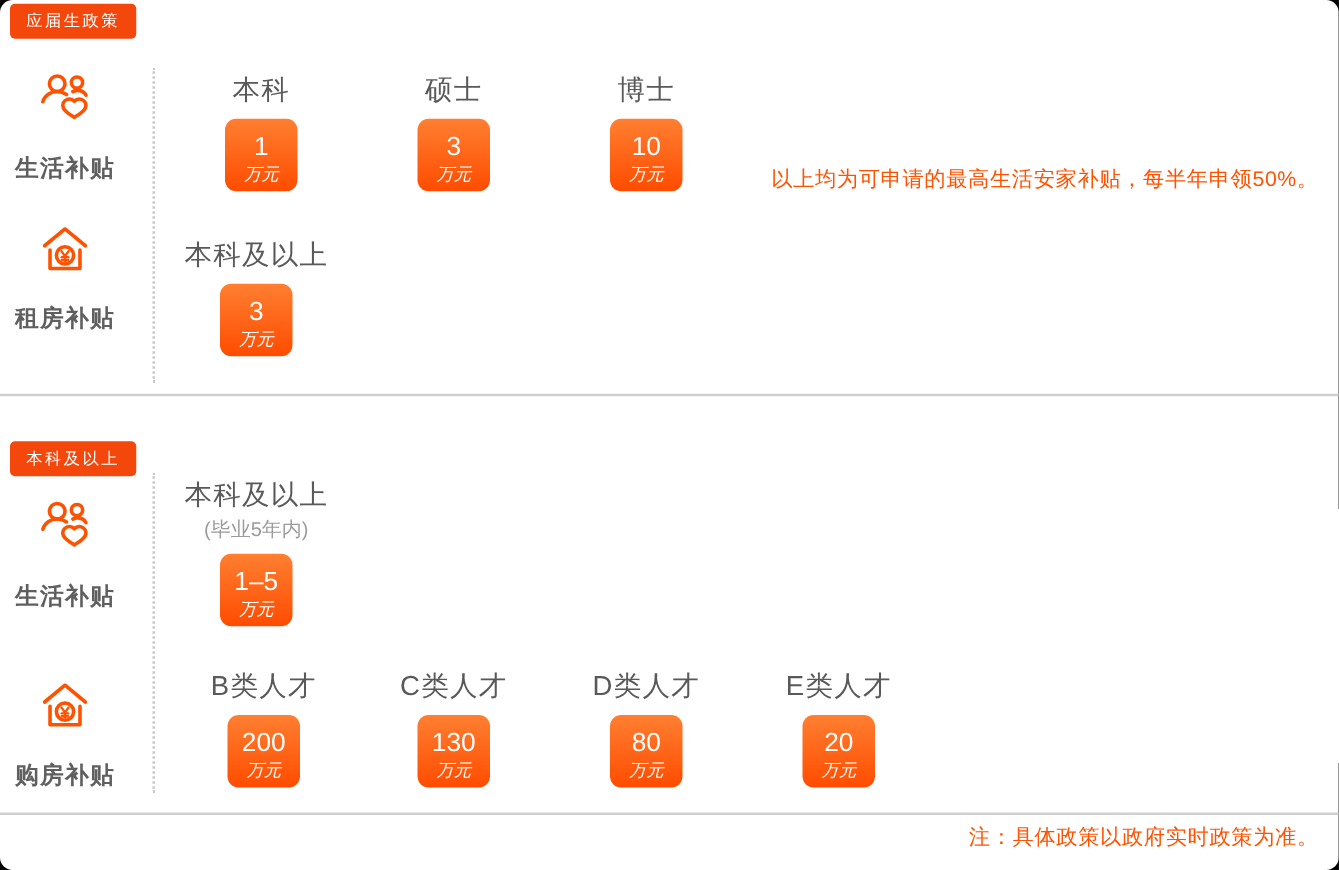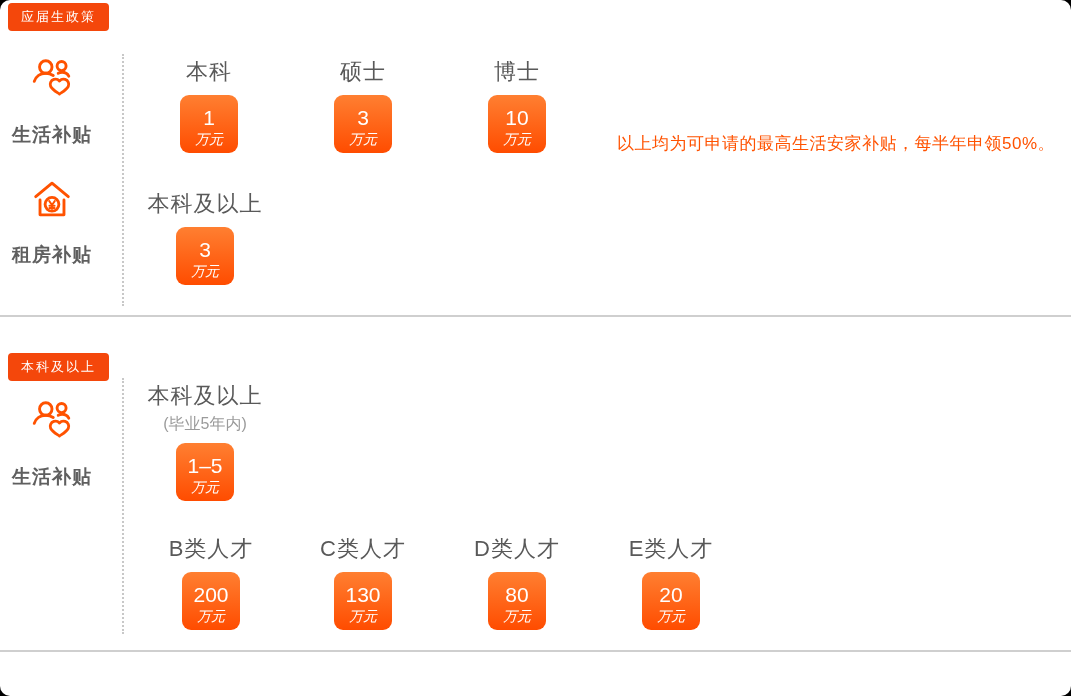--- a/index.html
+++ b/index.html
@@ -130,20 +130,36 @@
 
   <div class="col" style="left:143px;top:381px">
     <div class="col-header">本科及以上</div>
     <div class="col-sub">(毕业5年内)</div>
     <div class="vbox">
       <span class="val">1–5</span>
       <span class="unit">万元</span>
     </div>
   </div>
 
+  <div class="rail" style="top:541px">
+    <span class="icon">
+      <svg width="46" height="46" viewBox="0 0 48 48" fill="none" stroke="#ff5200" stroke-width="3" stroke-linecap="round" stroke-linejoin="round">
+        <path d="M7 21.5 24 7.5 41 21.5"></path>
+        <path d="M11.5 25v15.5h25V25"></path>
+        <circle cx="24" cy="29.5" r="7.2"></circle>
+        <g stroke-width="2">
+          <path d="M21 26l3 4.2 3-4.2"></path>
+          <path d="M24 30.2v4.3"></path>
+          <path d="M21.3 31h5.4"></path>
+          <path d="M21.3 33.4h5.4"></path>
+        </g>
+      </svg>
+    </span>
+    <span class="rail-label">购房补贴</span>
+  </div>
 
   <div class="col" style="left:149px;top:534px">
     <div class="col-header">B类人才</div>
     <div class="vbox">
       <span class="val">200</span>
       <span class="unit">万元</span>
     </div>
   </div>
 
   <div class="col" style="left:301px;top:534px">
@@ -164,14 +180,15 @@
 
   <div class="col" style="left:609px;top:534px">
     <div class="col-header">E类人才</div>
     <div class="vbox">
       <span class="val">20</span>
       <span class="unit">万元</span>
     </div>
   </div>
 
   <div class="hr" style="top:650px"></div>
+  <div class="note" style="top:658px">注：具体政策以政府实时政策为准。</div>
 
 </div>
 
 </body></html>

